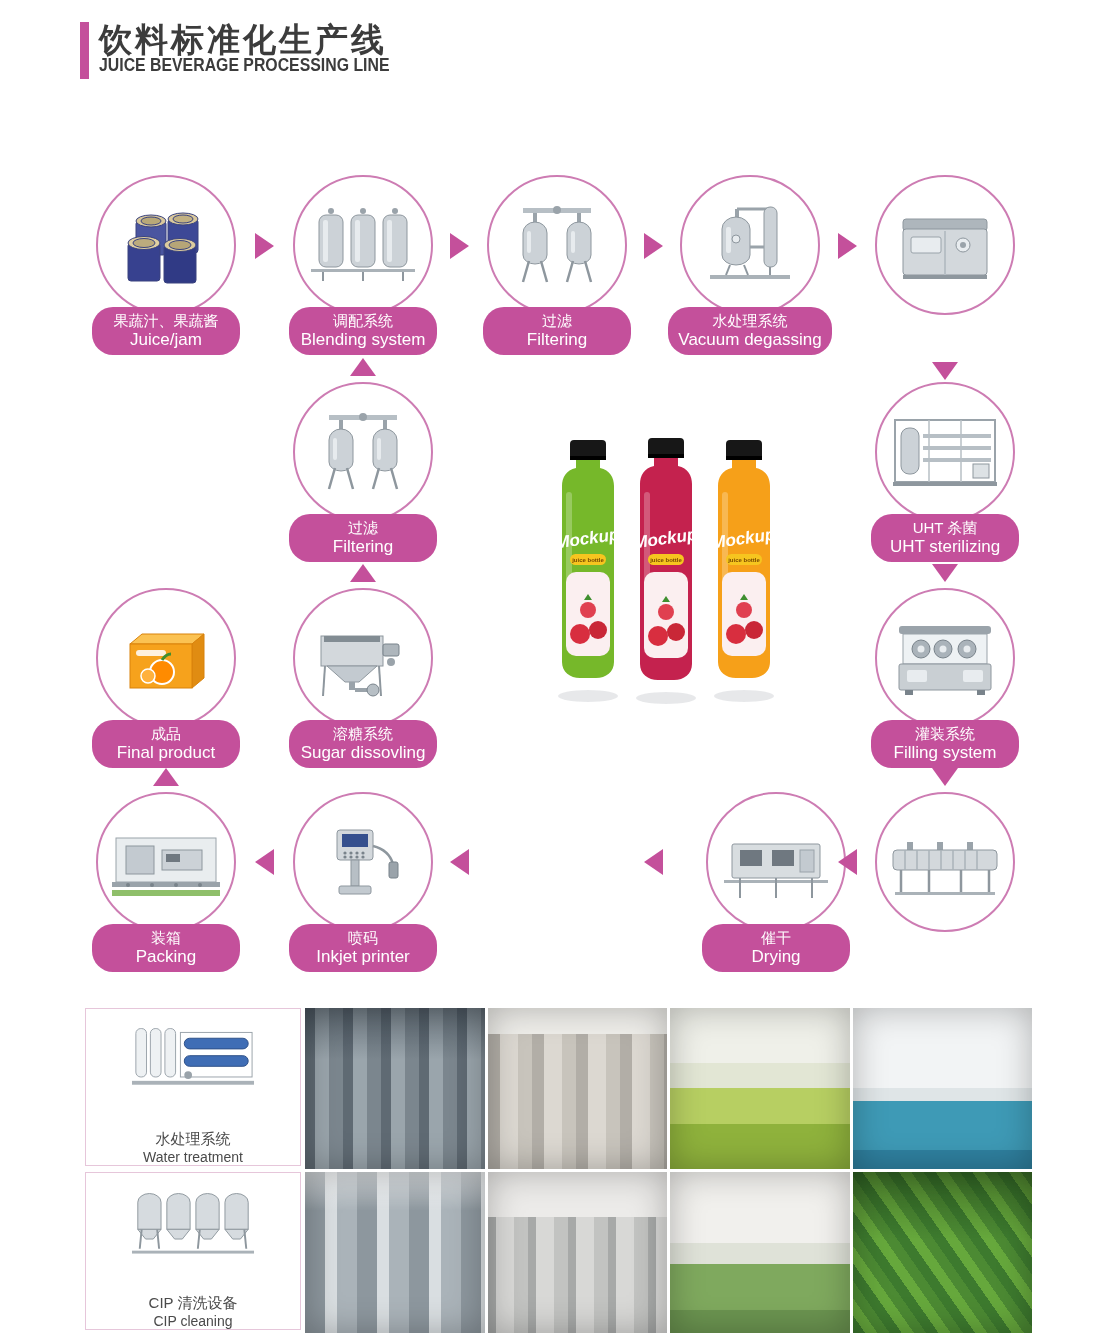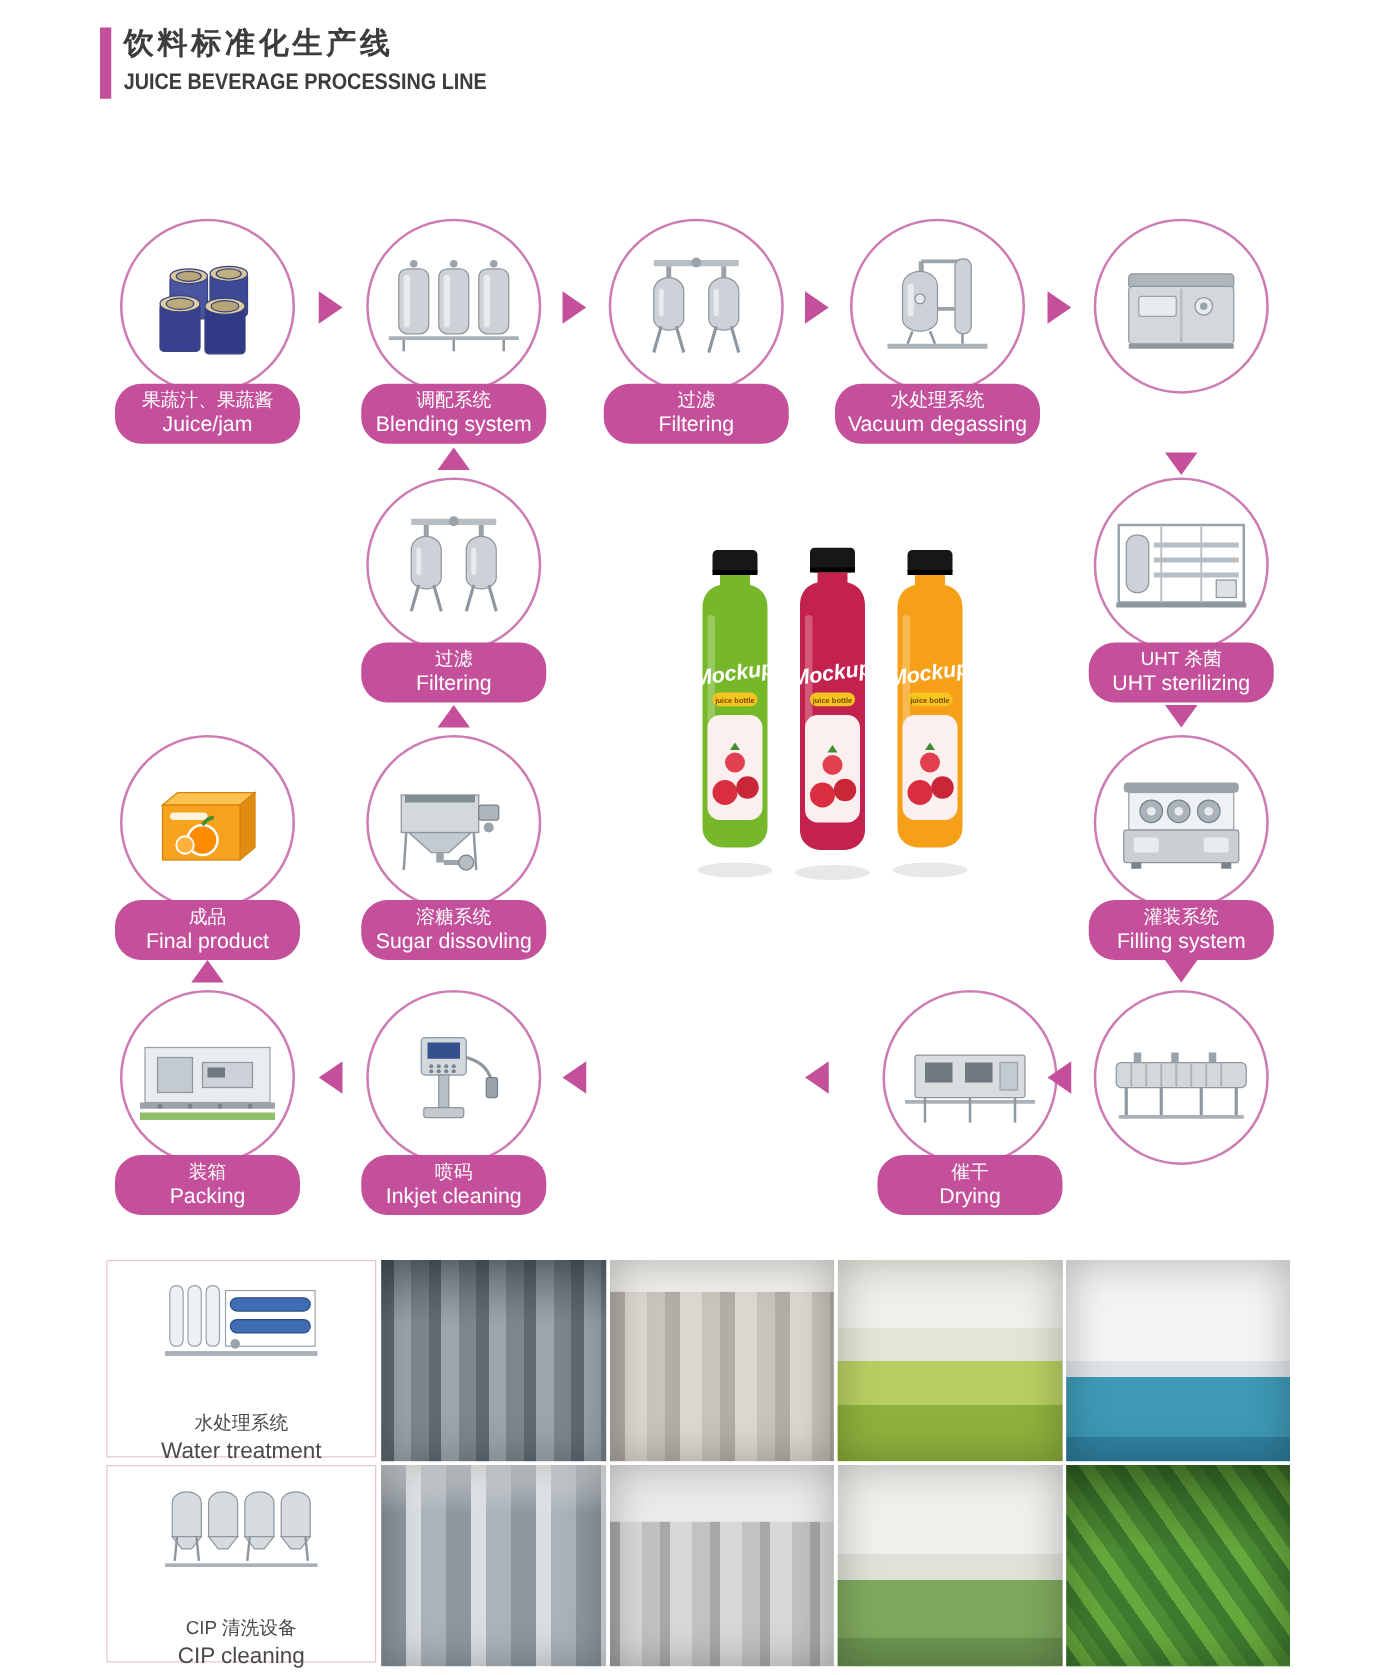--- a/index.html
+++ b/index.html
@@ -2,21 +2,21 @@
 <html><head>
 <meta charset="utf-8">
 <style>
   * { margin:0; padding:0; box-sizing:border-box; }
   html,body { width:1105px; height:1340px; background:#fff; overflow:hidden;
     font-family:"Liberation Sans", sans-serif; }
   .page { position:relative; width:1105px; height:1340px; background:#fff; }
 
   
   .accent-bar { position:absolute; left:80px; top:22px; width:9px; height:57px; background:#c4509b; }
-  .title-zh { position:absolute; left:99px; top:18px; font-size:24px; font-weight:bold; color:#3c3c3c; letter-spacing:3px; white-space:nowrap; }
+  .title-zh { position:absolute; left:99px; top:18px; font-size:33px; font-weight:bold; color:#3c3c3c; letter-spacing:3px; white-space:nowrap; }
   .title-en { position:absolute; left:99px; top:55px; font-size:18px; font-weight:bold; color:#3c3c3c; transform:scaleX(.88); transform-origin:left center; white-space:nowrap; letter-spacing:0; }
 
   
   .node { position:absolute; width:176px; display:flex; flex-direction:column; align-items:center; }
   .circle { width:140px; height:140px; border-radius:50%; border:2px solid #cd7cb3; background:#fff;
     display:flex; align-items:center; justify-content:center; overflow:hidden; }
   .pill { margin-top:-8px; min-width:148px; max-width:176px; background:#c4509b; border-radius:21px;
     color:#fff; text-align:center; padding:5px 10px; line-height:1.18; z-index:2; }
   .pill .zh { font-size:15px; display:block; }
   .pill .en { font-size:17px; display:block; }
@@ -30,21 +30,21 @@
 
   
   .bottles { position:absolute; left:550px; top:438px; width:236px; height:274px; }
 
   
   .util-box { position:absolute; left:85px; width:216px; height:158px; border:1px solid #e6c6da; background:#fff;
     display:flex; flex-direction:column; align-items:center; padding:6px 4px 8px 4px; }
   .util-box .img { flex:1; display:flex; align-items:center; justify-content:center; width:100%; }
   .util-label { text-align:center; color:#4a4a4a; line-height:1.25;margin-top:23px; }
   .util-label .zh { font-size:15px; display:block; }
-  .util-label .en { font-size:18px; display:block; }
+  .util-label .en { font-size:14px; display:block; }
 
   
   .photos { position:absolute; left:305px; top:1008px; width:727px; height:325px;
     display:grid; grid-template-columns:repeat(4,1fr); grid-template-rows:1fr 1fr; gap:3px; }
   .photo { position:relative; box-shadow:inset 0 0 34px rgba(0,0,0,.28); }
   .ph1 { background:linear-gradient(rgba(35,45,55,.4),rgba(35,45,55,0) 32%),
          repeating-linear-gradient(90deg,#5f6a73 0 10px,#9aa5ac 10px 24px,#7b868e 24px 38px); }
   .ph2 { background:linear-gradient(#efeeea 0 16%,rgba(0,0,0,0) 16%),
          repeating-linear-gradient(90deg,#b2aea7 0 12px,#dcd8d1 12px 30px,#c8c4bc 30px 44px); }
   .ph3 { background:linear-gradient(#eff0e9 0 34%,#e2e6d4 34% 50%,#b7cf62 50% 72%,#8fb23c 72%); }
@@ -351,21 +351,21 @@
             <circle cx="60" cy="45" r="1.6"></circle>
           </g>
         <rect x="48" y="48" width="8" height="26" fill="#b7bfc5" stroke="#8e979e"></rect>
         <rect x="36" y="74" width="32" height="8" rx="2" fill="#c3cad0" stroke="#8e979e"></rect>
         <path d="M70 34 q16 4 20 18" stroke="#8e979e" stroke-width="2.5" fill="none"></path>
         <rect x="86" y="50" width="9" height="16" rx="2" fill="#9aa3aa" stroke="#79838b"></rect>
       </svg>
     </div>
     <div class="pill">
       <span class="zh">喷码</span>
-      <span class="en">Inkjet cleaning</span>
+      <span class="en">Inkjet printer</span>
     </div>
   </div>
 
 
   <div class="node" style="left:688px;top:792px;">
     <div class="circle">
       <svg width="120" height="100" viewBox="0 0 120 100">
         <rect x="16" y="32" width="88" height="34" rx="2" fill="#d8dde0" stroke="#8e979e"></rect>
         <rect x="24" y="38" width="22" height="16" fill="#6f7880"></rect>
         <rect x="56" y="38" width="22" height="16" fill="#6f7880"></rect>

